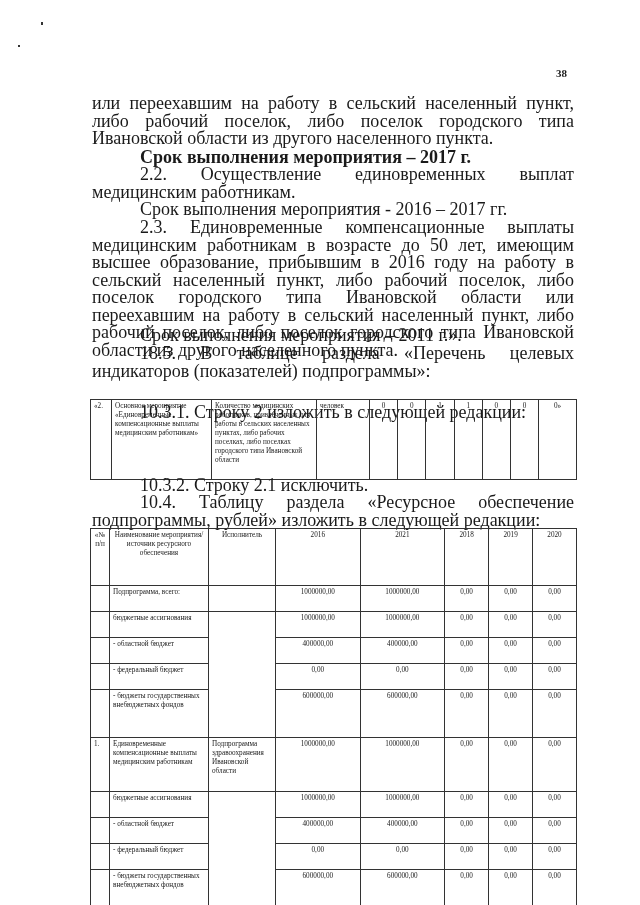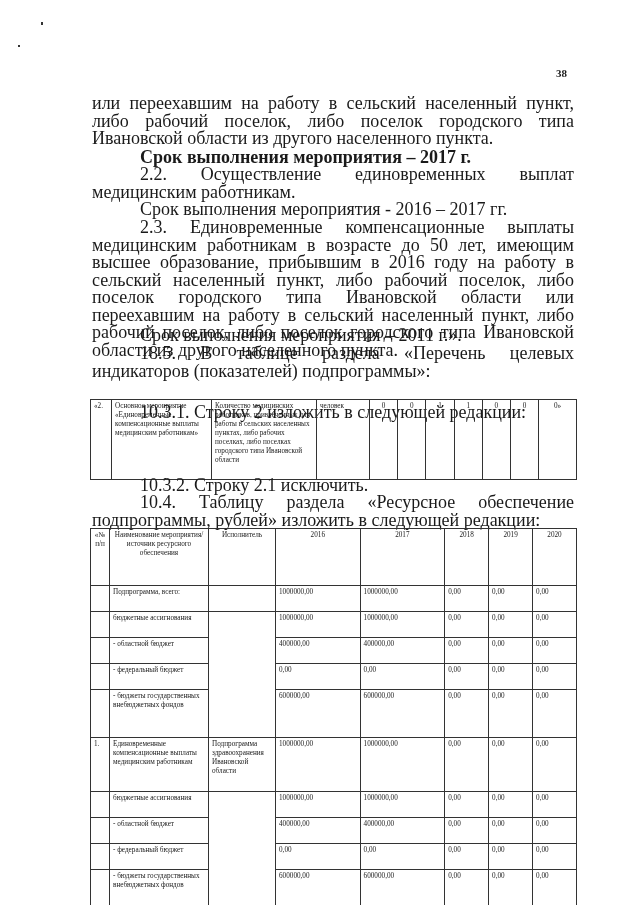--- a/index.html
+++ b/index.html
@@ -9,21 +9,21 @@
   .page-num { position: absolute; left: 556px; top: 67px; font-size: 11px; font-weight: bold; }
   .para { position: absolute; left: 92px; width: 482px; font-size: 18px; line-height: 17.5px;
           text-align: justify; text-align-last: left; }
   .para.ind { text-indent: 48px; }
   table { border-collapse: collapse; position: absolute; font-family: "Liberation Serif", serif; }
   td { border: 1px solid #333; vertical-align: top; padding: 2px 3px; font-size: 7.2px; line-height: 9px; }
   .t1 { left: 90px; top: 399px; width: 487px; }
   .t1 td { height: 75px; }
   .t1 .num { text-align: center; }
   .t2 { left: 90px; top: 528px; width: 487px; }
-  .t2 td.c { text-align: left; }
+  .t2 td.c { text-align: center; }
   .t2 .hdr td { height: 52px; text-align: center; }
   .t2 .r1 td { height: 21px; }
   .t2 .r3 td { height: 43px; }
   .t2 .r4 td { height: 49px; }
 </style>
 </head>
 <body>
 
 <div class="speck" style="left:41px;top:22px;width:2px;height:3px;"></div>
 <div class="speck" style="left:18px;top:45px;width:2px;height:2px;"></div>
@@ -60,21 +60,21 @@
 <div class="para ind" style="top:477px;">10.3.2. Строку 2.1 исключить.</div>
 <div class="para ind" style="top:494px;">10.4. Таблицу раздела «Ресурсное обеспечение подпрограммы, рублей» изложить в следующей редакции:</div>
 
 <table class="t2">
   <tbody>
       <tr class="hdr">
     <td style="width:12px">«№ п/п</td>
     <td style="width:92px">Наименование мероприятия/источник ресурсного обеспечения</td>
     <td style="width:60px">Исполнитель</td>
     <td>2016</td>
-    <td>2017</td>
+    <td>2021</td>
     <td>2018</td>
     <td>2019</td>
     <td>2020</td>
   </tr>
   <tr class="r1">
     <td></td>
     <td>Подпрограмма, всего:</td>
     <td></td>
     <td class="c">1000000,00</td>
     <td class="c">1000000,00</td>

